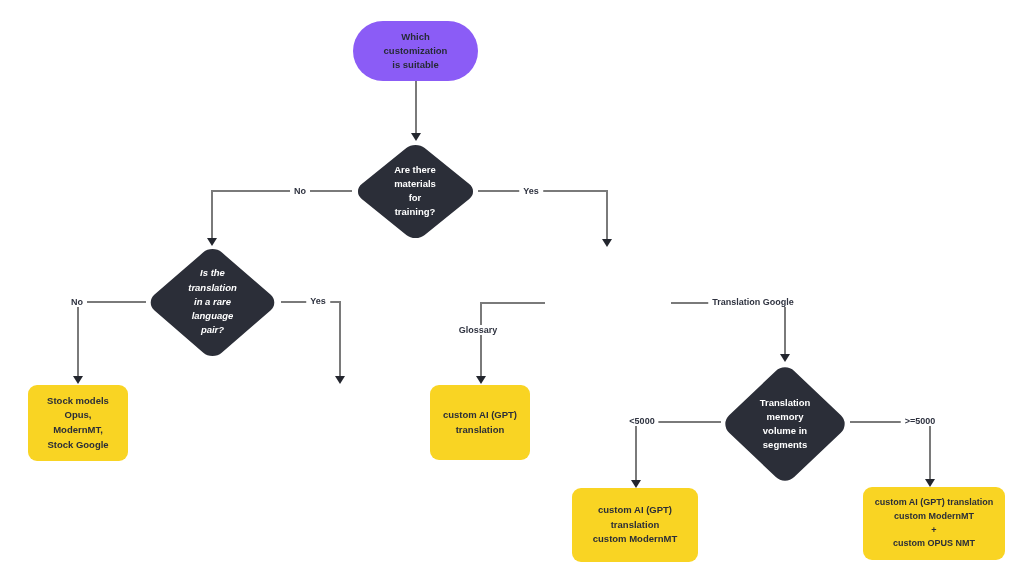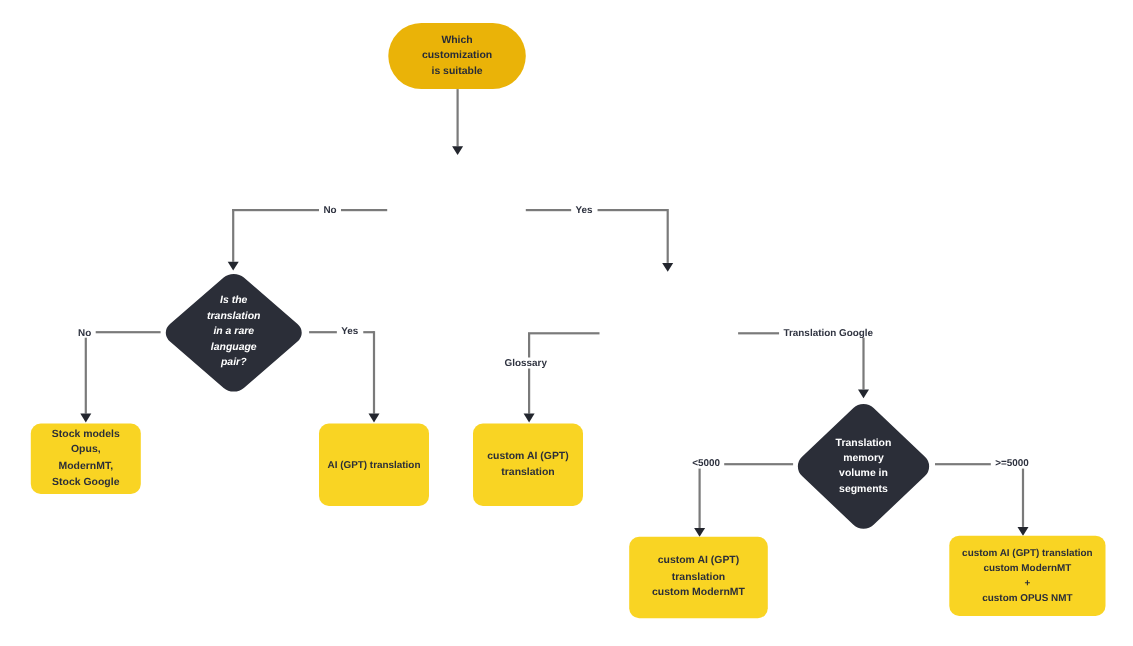--- a/index.html
+++ b/index.html
@@ -3,21 +3,21 @@
 <meta charset="utf-8">
 <style>
   html,body{margin:0;padding:0;background:#ffffff;}
   .stage{
     position:relative;width:1030px;height:587px;background:#ffffff;
     font-family:"Liberation Sans",sans-serif;overflow:hidden;
   }
   .node-text{white-space:pre-line;text-align:center;font-weight:bold;}
   
   .pill{
-    position:absolute;background:#eab308;border-radius:32px;
+    position:absolute;background:#8b5cf6;border-radius:32px;
     display:flex;align-items:center;justify-content:center;
     color:#272b37;font-size:9.5px;line-height:1.5;
   }
   
   .decision{
     position:absolute;display:flex;align-items:center;justify-content:center;
     color:#ffffff;font-size:9.5px;line-height:1.5;
   }
   .decision .shape{
     position:absolute;left:50%;top:50%;background:#2b2e38;border-radius:13px;
@@ -90,49 +90,53 @@
   <div class="elabel" style="left:753px;top:302px;">Translation Google</div>
   <div class="elabel" style="left:642px;top:421px;">&lt;5000</div>
   <div class="elabel" style="left:920px;top:421px;">&gt;=5000</div>
 
   <div class="pill" style="left:353px;top:21px;width:125px;height:60px;">
     <div class="node-text">Which
 customization
 is suitable</div>
   </div>
 
+  <div class="decision" style="left:352px;top:139px;width:126px;height:104px;">
+    <div class="shape" style="width:89px;height:89px;margin-left:-44.5px;margin-top:-44.5px;transform:scaleY(0.81) rotate(45deg);"></div>
+    <div class="node-text">Are there
+materials
+for
+training?</div>
+  </div>
 
   <div class="decision" style="left:145px;top:244px;width:135px;height:116px;font-style:italic;">
     <div class="shape" style="width:95px;height:95px;margin-left:-47.5px;margin-top:-47.5px;transform:scaleY(0.865) rotate(45deg);"></div>
     <div class="node-text">Is the
 translation
 in a rare
 language
 pair?</div>
   </div>
 
 
   <div class="decision" style="left:720px;top:362px;width:130px;height:124px;">
     <div class="shape" style="width:92px;height:92px;margin-left:-46px;margin-top:-46px;transform:scaleY(0.95) rotate(45deg);"></div>
     <div class="node-text">Translation
 memory
 volume in
 segments</div>
   </div>
 
-  <div class="result" style="left:28px;top:385px;width:100px;height:64px;">
+  <div class="result" style="left:28px;top:385px;width:100px;height:76px;">
     <div class="node-text">Stock models
 Opus,
 ModernMT,
 Stock Google</div>
   </div>
 
-  <div class="result" style="left:290px;top:385px;width:100px;height:75px;font-size:9px;">
-    <div class="node-text">AI (GPT) translation</div>
-  </div>
 
   <div class="result" style="left:430px;top:385px;width:100px;height:75px;">
     <div class="node-text">custom AI (GPT)
 translation</div>
   </div>
 
   <div class="result" style="left:572px;top:488px;width:126px;height:74px;">
     <div class="node-text">custom AI (GPT)
 translation
 custom ModernMT</div>

